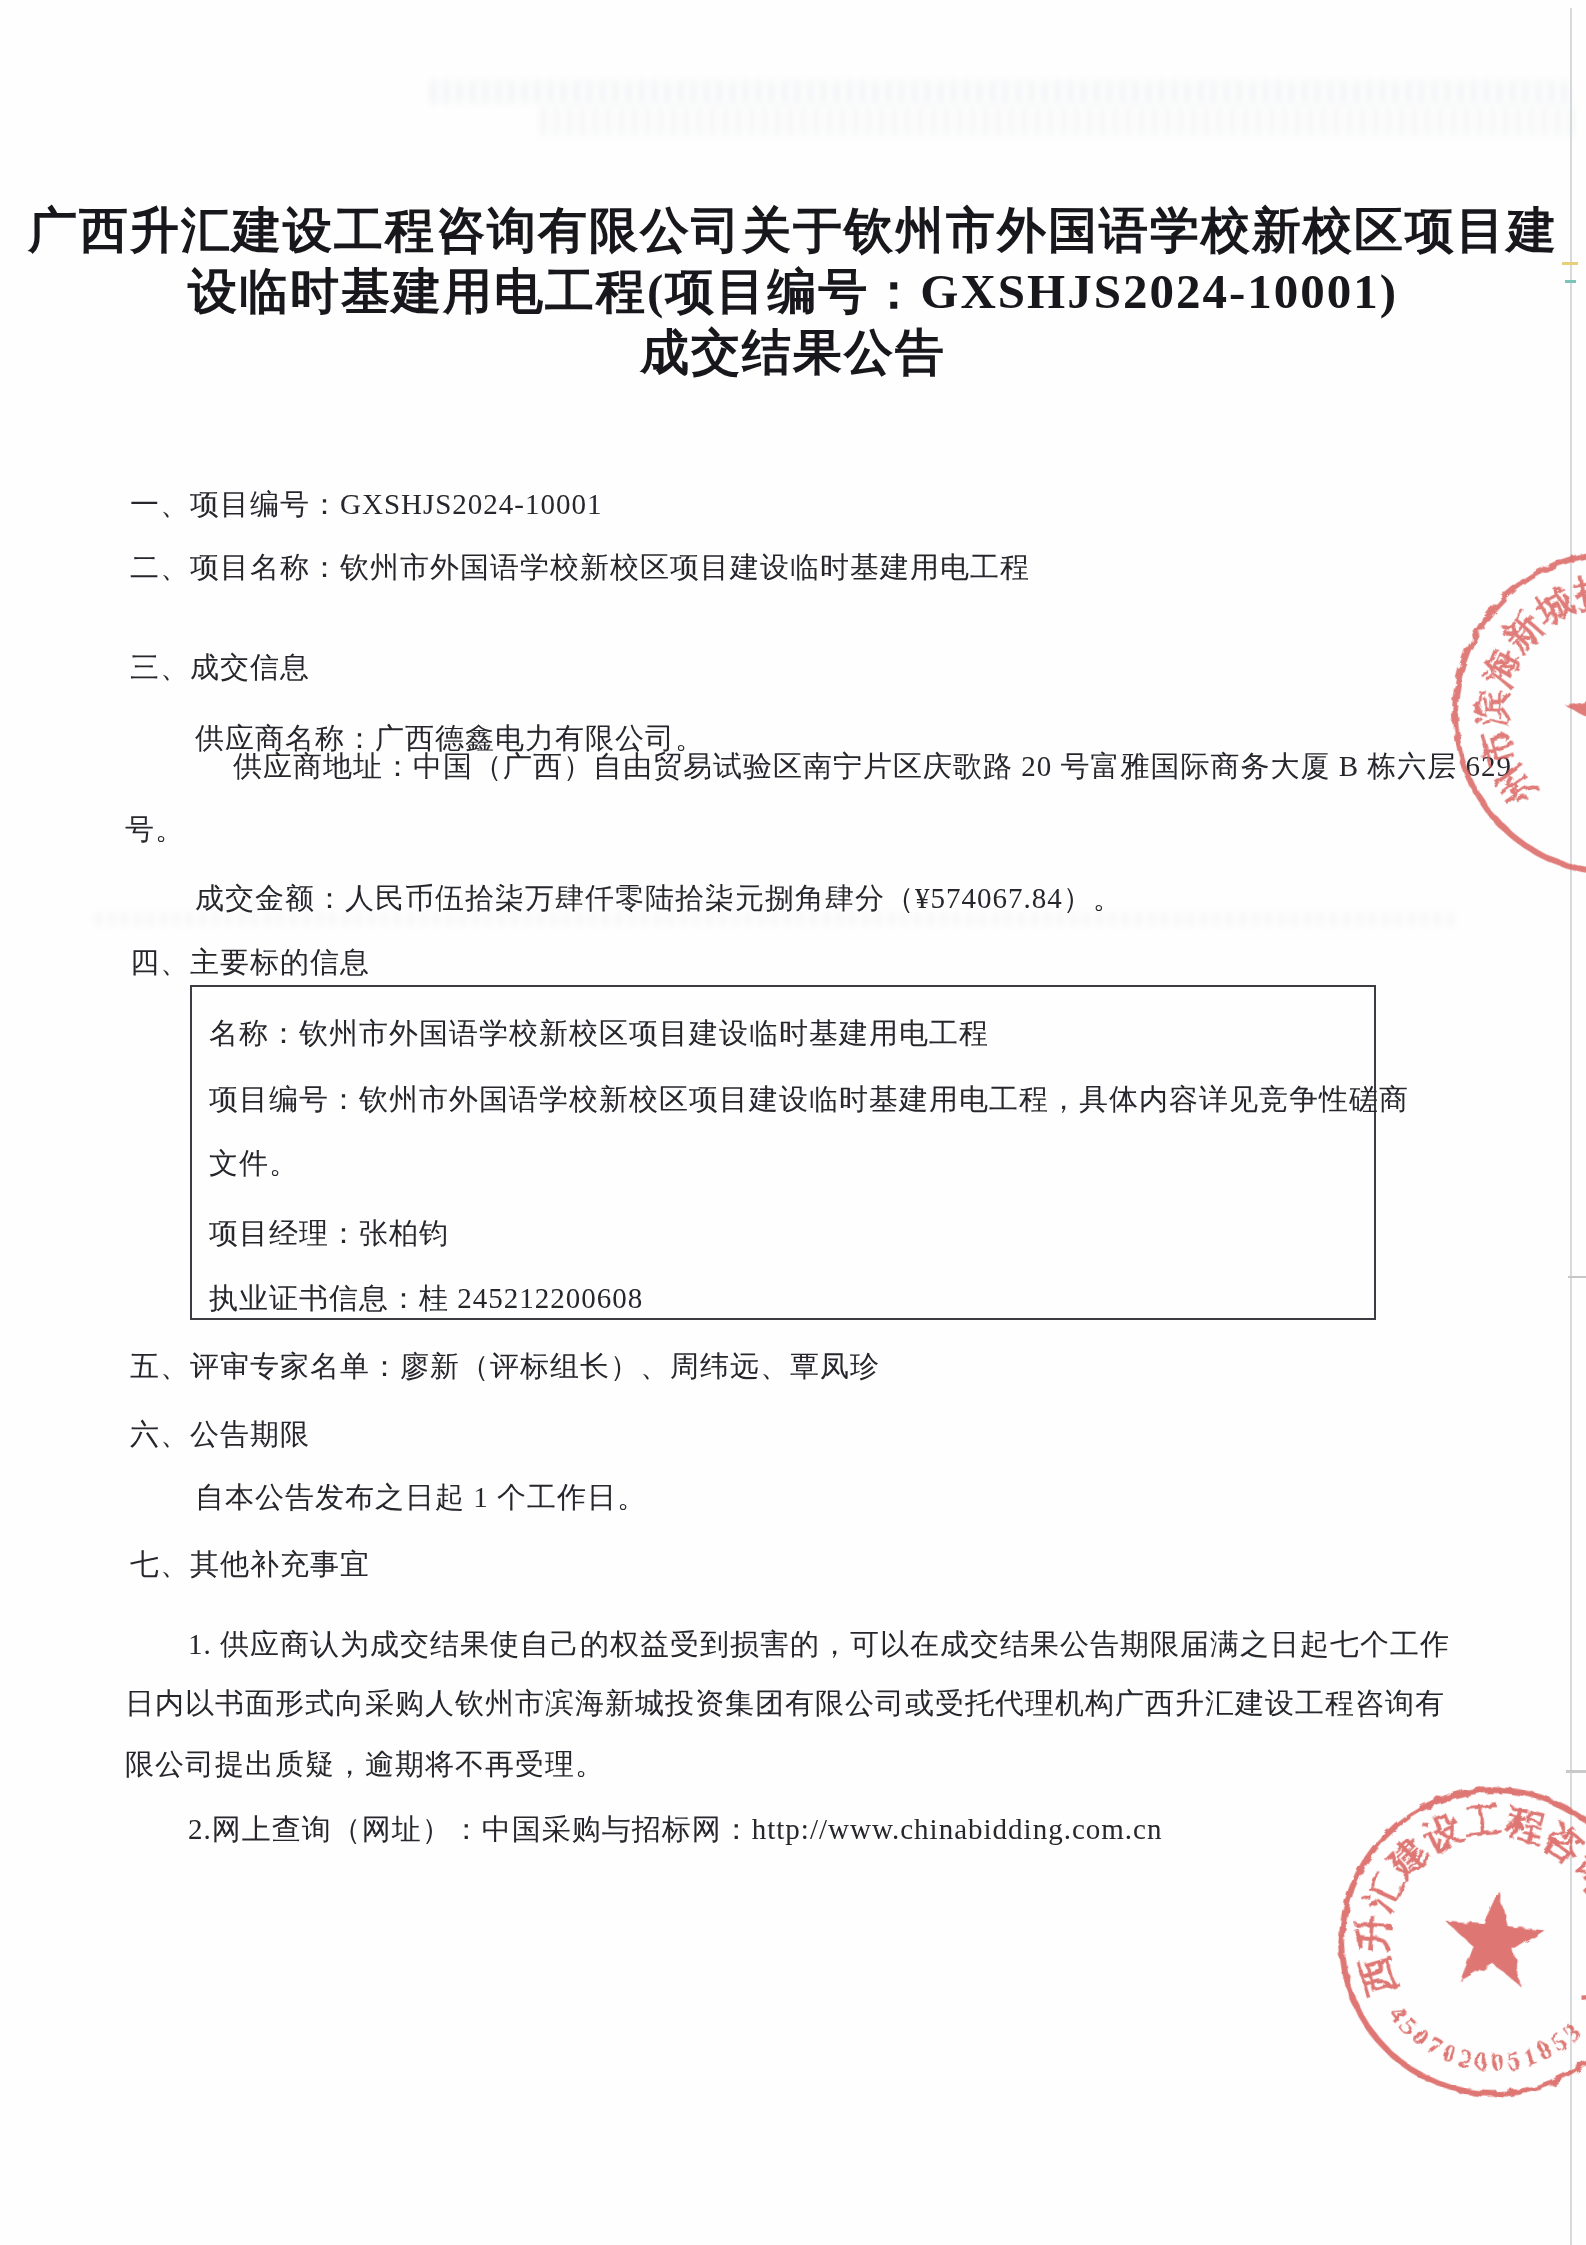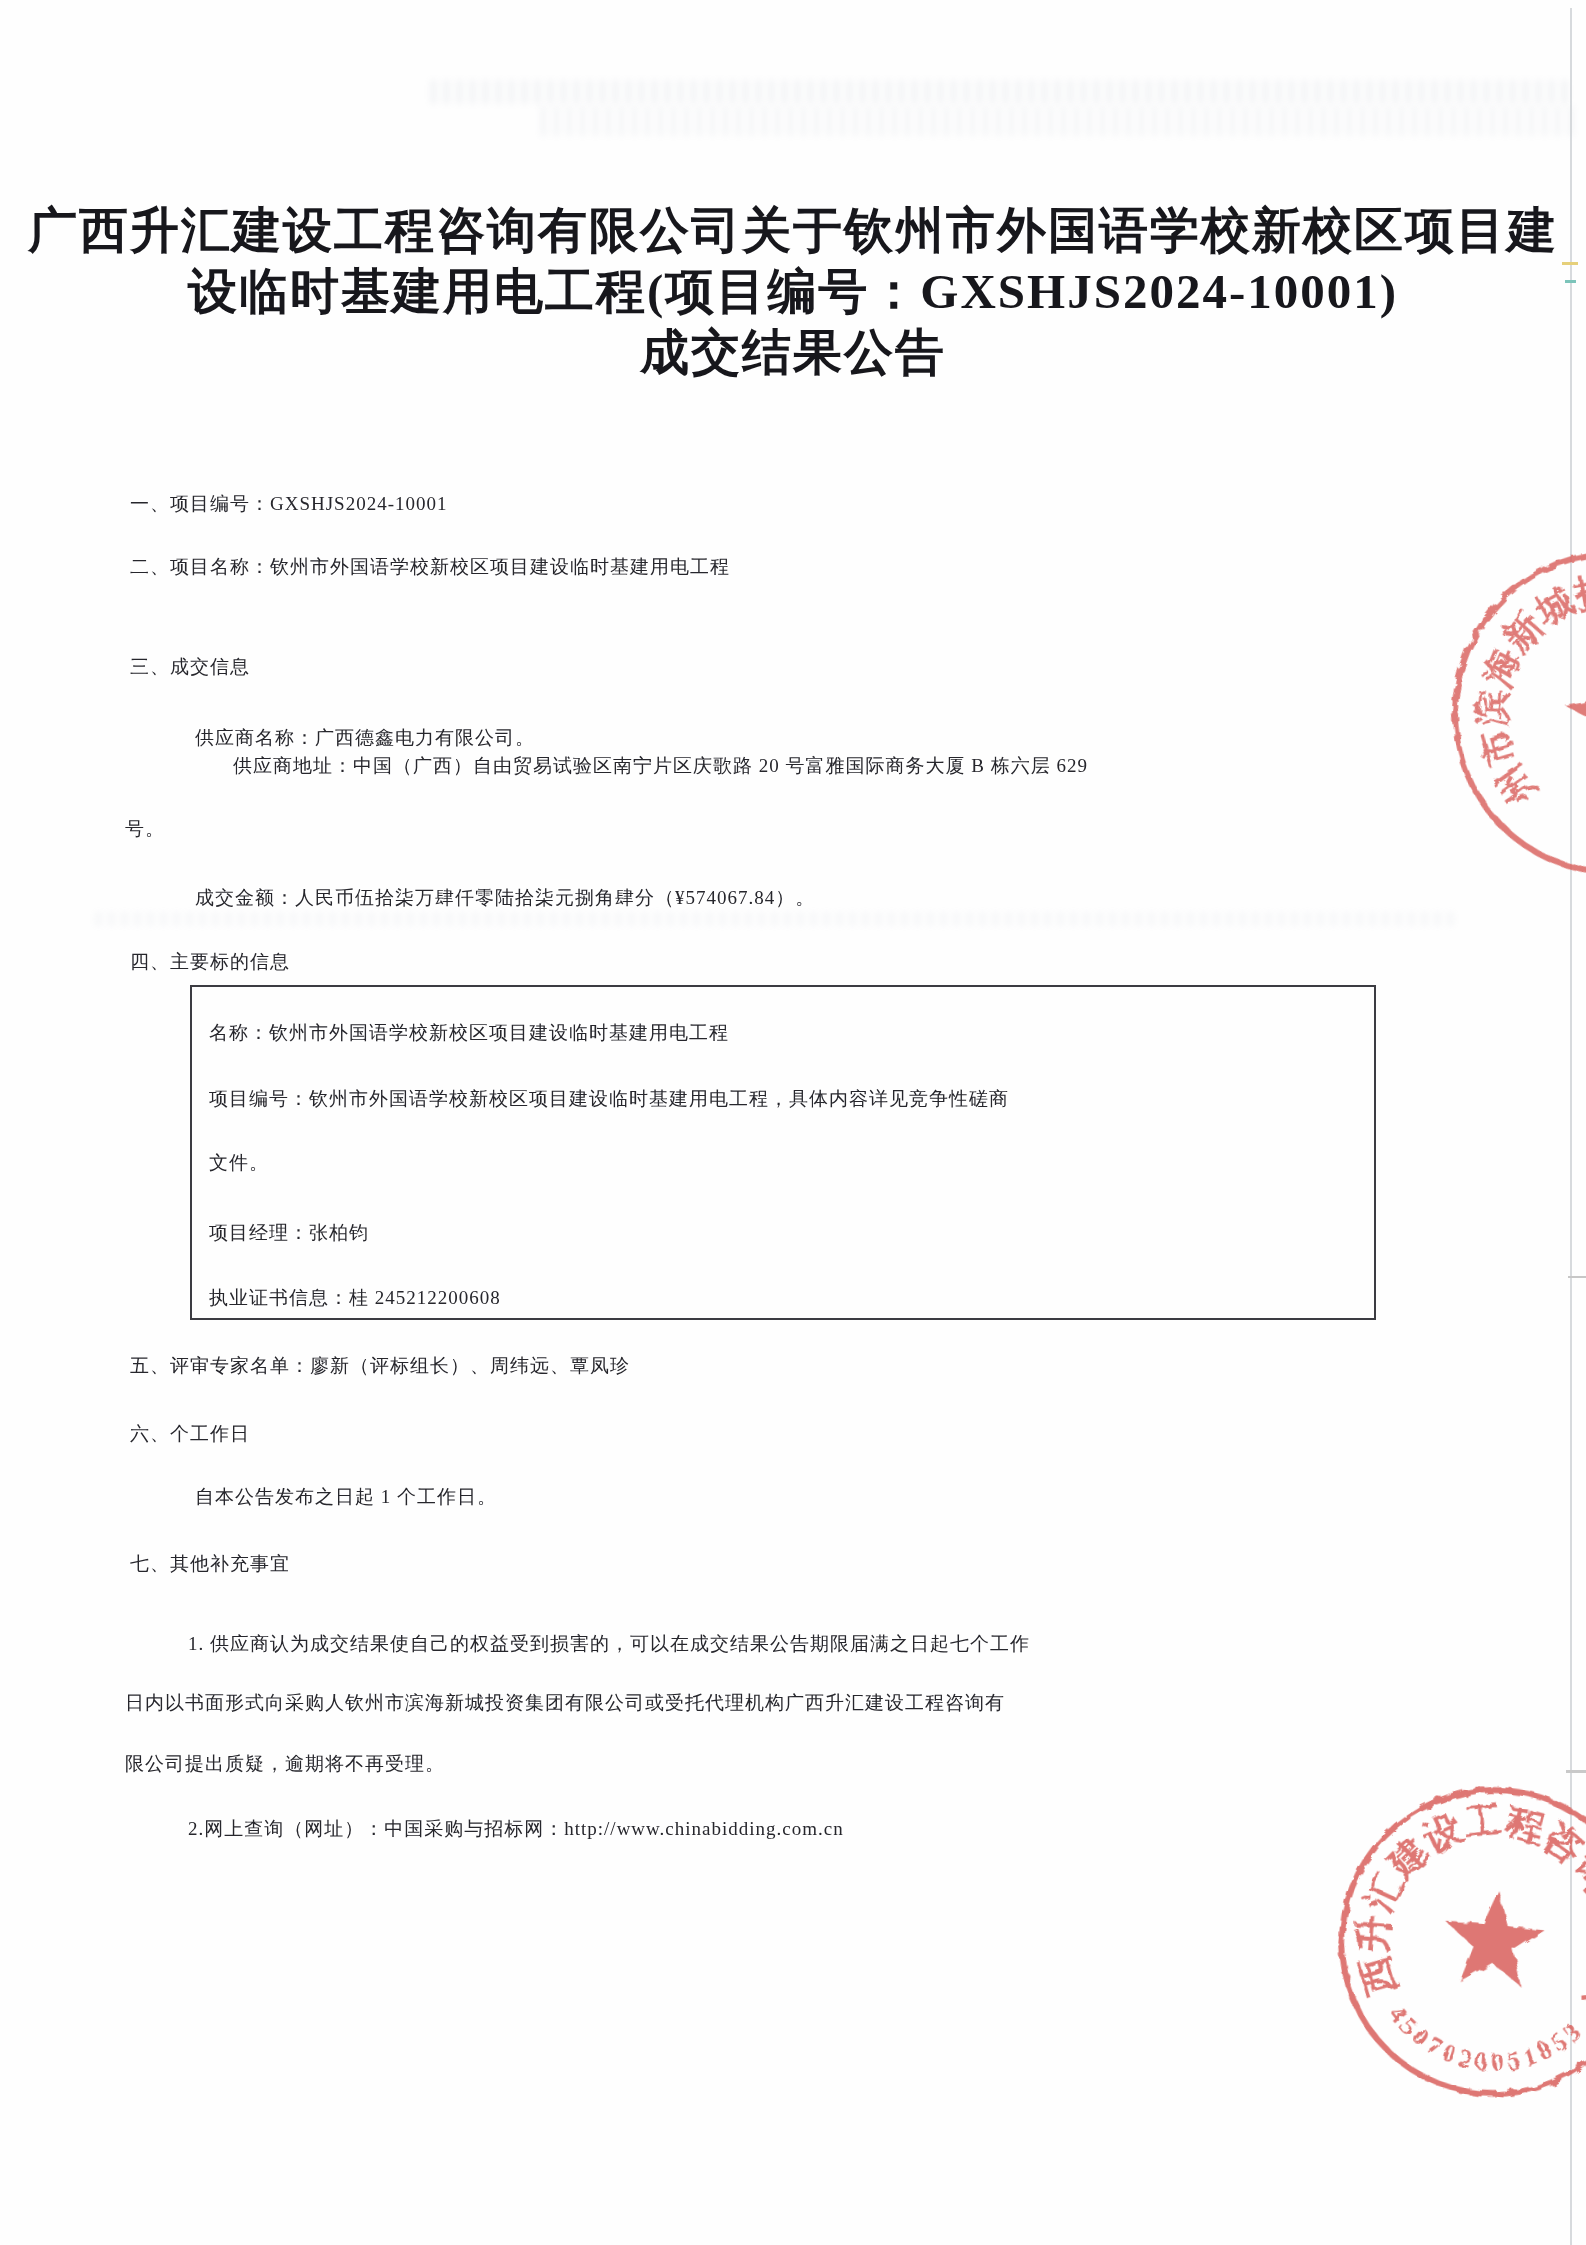--- a/index.html
+++ b/index.html
@@ -30,21 +30,21 @@
   .tick.t-g1{left:1568px;top:1276px;width:18px;height:2px;background:#c7c7c7;}
   .tick.t-g2{left:1566px;top:1770px;width:20px;height:3px;background:#c9c9c9;}
 
   .title{
     position:absolute;left:0;top:200px;width:1586px;
     text-align:center;font-weight:bold;color:#17171c;
     font-size:49px;line-height:61px;letter-spacing:2px;
   }
   .line{
     position:absolute;
-    font-size:19px;line-height:36px;letter-spacing:1px;
+    font-size:29px;line-height:36px;letter-spacing:1px;
     white-space:nowrap;color:#26262c;
   }
   .x-head{left:130px;}
   .x-indent{left:195px;}
   .x-margin{left:125px;}
   .x-num{left:188px;}
   .x-indent2{left:200px;}
 
   .info-box{
     position:absolute;left:190px;top:985px;width:1186px;height:335px;
@@ -86,21 +86,21 @@
 
   <div class="info-box">
     <div class="line" style="top:28px;">名称：钦州市外国语学校新校区项目建设临时基建用电工程</div>
     <div class="line" style="top:94px;">项目编号：钦州市外国语学校新校区项目建设临时基建用电工程，具体内容详见竞争性磋商</div>
     <div class="line" style="top:158px;">文件。</div>
     <div class="line" style="top:228px;">项目经理：张柏钧</div>
     <div class="line" style="top:293px;">执业证书信息：桂 245212200608</div>
   </div>
 
   <div class="line x-head" style="top:1348px;">五、评审专家名单：廖新（评标组长）、周纬远、覃凤珍</div>
-  <div class="line x-head" style="top:1416px;">六、个工作日</div>
+  <div class="line x-head" style="top:1416px;">六、公告期限</div>
   <div class="line x-indent" style="top:1479px;">自本公告发布之日起 1 个工作日。</div>
   <div class="line x-head" style="top:1546px;">七、其他补充事宜</div>
   <div class="line x-num" style="top:1626px;">1. 供应商认为成交结果使自己的权益受到损害的，可以在成交结果公告期限届满之日起七个工作</div>
   <div class="line x-margin" style="top:1685px;">日内以书面形式向采购人钦州市滨海新城投资集团有限公司或受托代理机构广西升汇建设工程咨询有</div>
   <div class="line x-margin" style="top:1746px;">限公司提出质疑，逾期将不再受理。</div>
   <div class="line x-num" style="top:1811px;">2.网上查询（网址）：中国采购与招标网：http://www.chinabidding.com.cn</div>
 
   <div class="seal" style="left:1415px;top:513px;width:400px;height:400px;">
     <svg width="400" height="400" viewBox="-200 -200 400 400">
       <defs>

